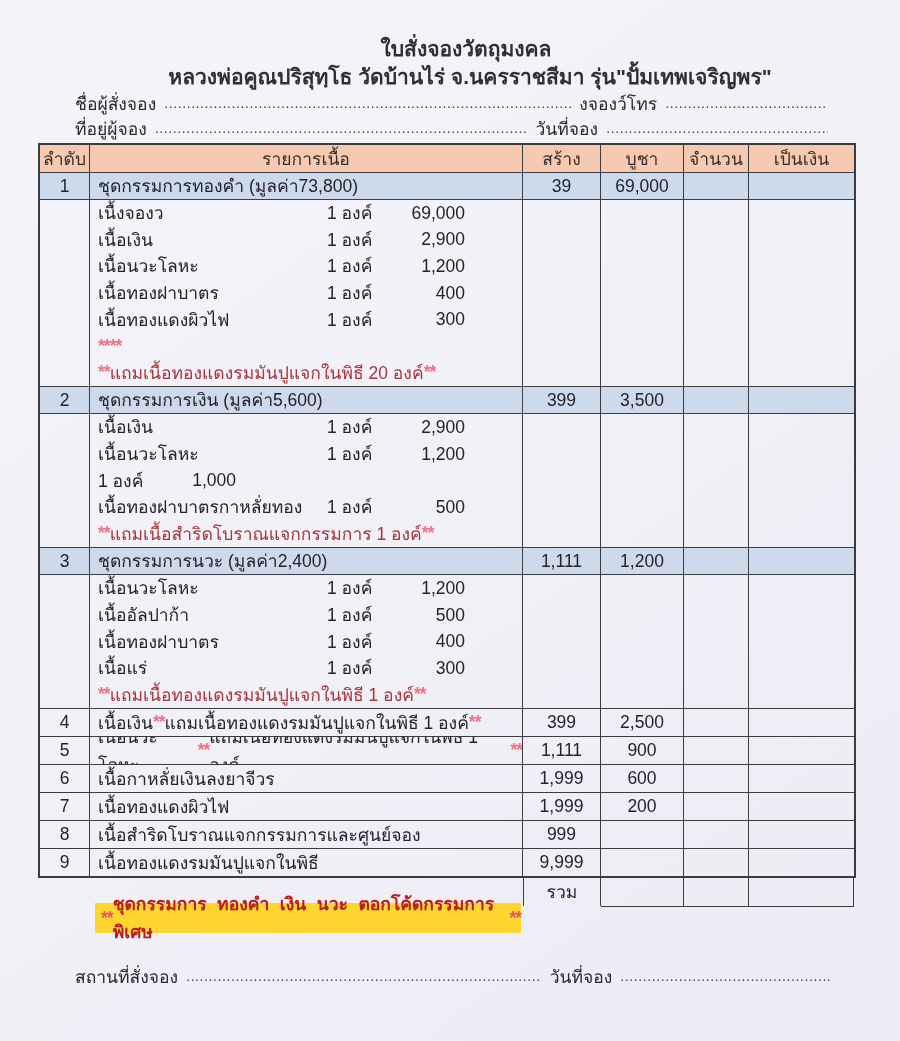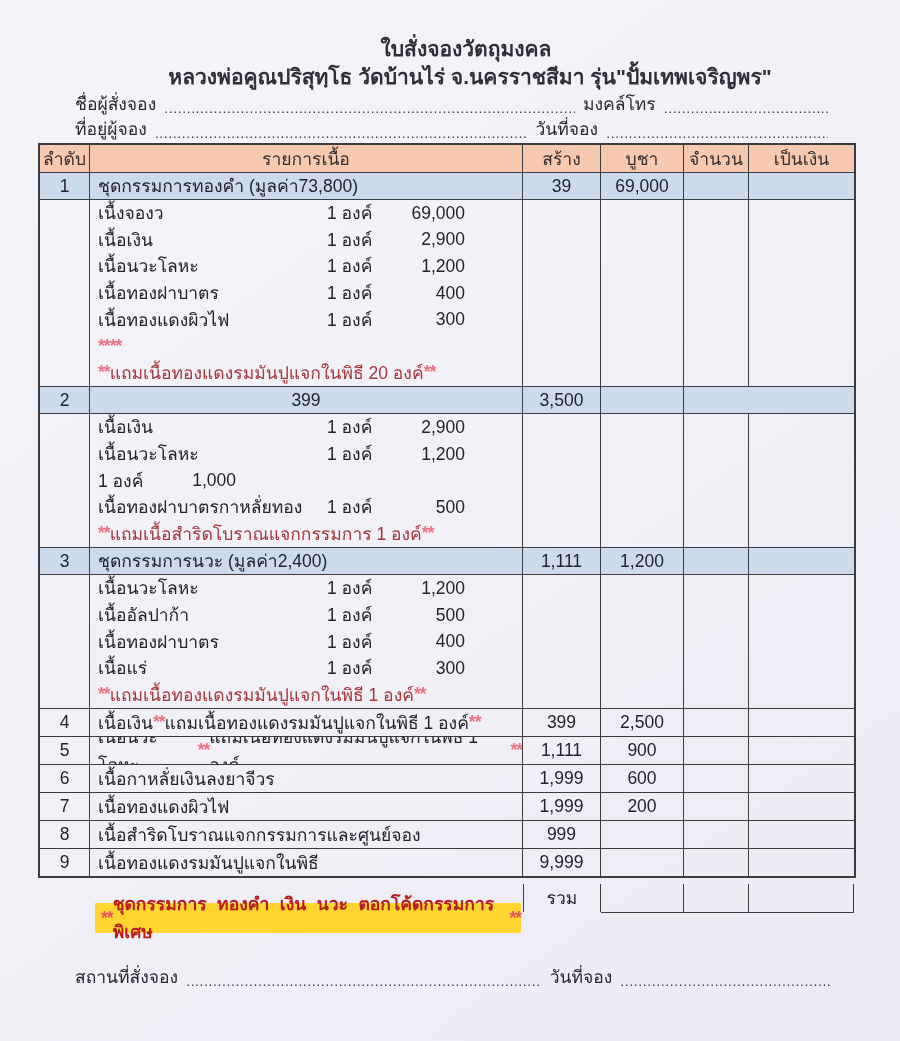--- a/index.html
+++ b/index.html
@@ -6,21 +6,21 @@
   .page {
     position:relative; width:900px; height:1041px;
     background:linear-gradient(145deg,#f5f4fa 0%, #f1f0f7 55%, #eceaf4 100%);
     font-family:"Liberation Sans", sans-serif;
     color:#24232c; overflow:hidden;
   }
   .title-line { position:absolute; left:0; right:0; text-align:center; font-weight:bold; font-size:21px; color:#302e38;margin-left:32px; }
   #doc-title { top:32px; }
   #doc-subtitle { top:60px;padding-left:8px; }
 
-  .fieldline { position:absolute; display:flex; align-items:flex-end; font-size:17.5px; color:#2a2933;gap:8px; }
+  .fieldline { position:absolute; display:flex; align-items:center; font-size:17.5px; color:#2a2933;gap:8px; }
   #fl-name { left:75px; top:90px;  width:753px; }
   #fl-addr { left:75px; top:115px; width:753px; }
   #fl-place{ left:75px; top:963px; width:757px; }
   .fl-label { white-space:nowrap; }
   .leader { overflow:hidden; white-space:nowrap; font-size:14px; letter-spacing:0.6px; color:#3a3945; padding-bottom:2px; }
   .lead-a { flex:2.5; }  .lead-b { flex:1; }
   .lead-c { flex:2.1; }  .lead-d { flex:1.25; }
 
   .table-block { position:absolute; left:38px; top:143px; width:818px; }
   .table-wrap { box-sizing:border-box; width:818px; border:2px solid #3b3b42; background:transparent; }
@@ -40,41 +40,41 @@
 
   .c-detail { display:block !important; padding:0; }
   .detail-line { display:flex; align-items:center; height:26.6px; padding:0 57px 0 8px; font-size:17.5px; }
   .d-name { flex:1; }
   .d-qty  { width:62px; }
   .d-val  { width:76px; text-align:right; }
   .stars { color:#ee7385; font-weight:bold; letter-spacing:-1px; }
   .bonus-text { color:#a6353c; }
 
   .total-row { box-sizing:border-box; width:818px; padding:0 2px; display:grid; grid-template-columns:50px 433px 78px 83px 65px 1fr; }
-  .total-row .cell { border:none; height:28px;margin-top:6px; }
+  .total-row .cell { border:none; height:28px; }
   .total-row .tc3 { border-left:1.5px solid #3b3b42; border-right:1.5px solid #3b3b42; }
   .total-row .tc4, .total-row .tc5, .total-row .tc6 { border-right:1.5px solid #3b3b42; border-bottom:1.5px solid #3b3b42; }
 
   .footnote { position:absolute; left:95px; top:903px; width:426px; height:30px; background:#ffd530;
               display:flex; align-items:center; padding-left:6px; box-sizing:border-box; font-size:17.5px; font-weight:bold; }
   .footnote .fn-text { color:#b91c1c;font-family:Liberation Mono, monospace; }
   .footnote .stars { color:#e8555f; }
 </style>
 </head>
 <body>
 
 <div class="page">
 
   <div class="title-line" id="doc-title">ใบสั่งจองวัตถุมงคล</div>
   <div class="title-line" id="doc-subtitle">หลวงพ่อคูณปริสุทฺโธ วัดบ้านไร่ จ.นครราชสีมา รุ่น"ปั้มเทพเจริญพร"</div>
 
   <div class="fieldline" id="fl-name">
     <span class="fl-label">ชื่อผู้สั่งจอง</span>
     <span class="leader lead-a">........................................................................................................................................................................................................</span>
-    <span class="fl-label">มงคล์โทร</span>
+    <span class="fl-label">งจองว์โทร</span>
     <span class="leader lead-b">........................................................................................................................................................................................................</span>
   </div>
 
   <div class="fieldline" id="fl-addr">
     <span class="fl-label">ที่อยู่ผู้จอง</span>
     <span class="leader lead-c">........................................................................................................................................................................................................</span>
     <span class="fl-label">วันที่จอง</span>
     <span class="leader lead-d">........................................................................................................................................................................................................</span>
   </div>
 
@@ -137,20 +137,21 @@
           </div>
         </div>
         <div class="cell"></div>
         <div class="cell"></div>
         <div class="cell"></div>
         <div class="cell"></div>
       </div>
 
       <div class="row r-sec">
         <div class="cell">2</div>
+        <div class="cell c-name">ชุดกรรมการเงิน  (มูลค่า5,600)</div>
         <div class="cell">399</div>
         <div class="cell">3,500</div>
         <div class="cell"></div>
         <div class="cell"></div>
       </div>
       <div class="row">
         <div class="cell"></div>
         <div class="cell c-detail">
           <div class="detail-line">
             <span class="d-name">เนื้อเงิน</span>

